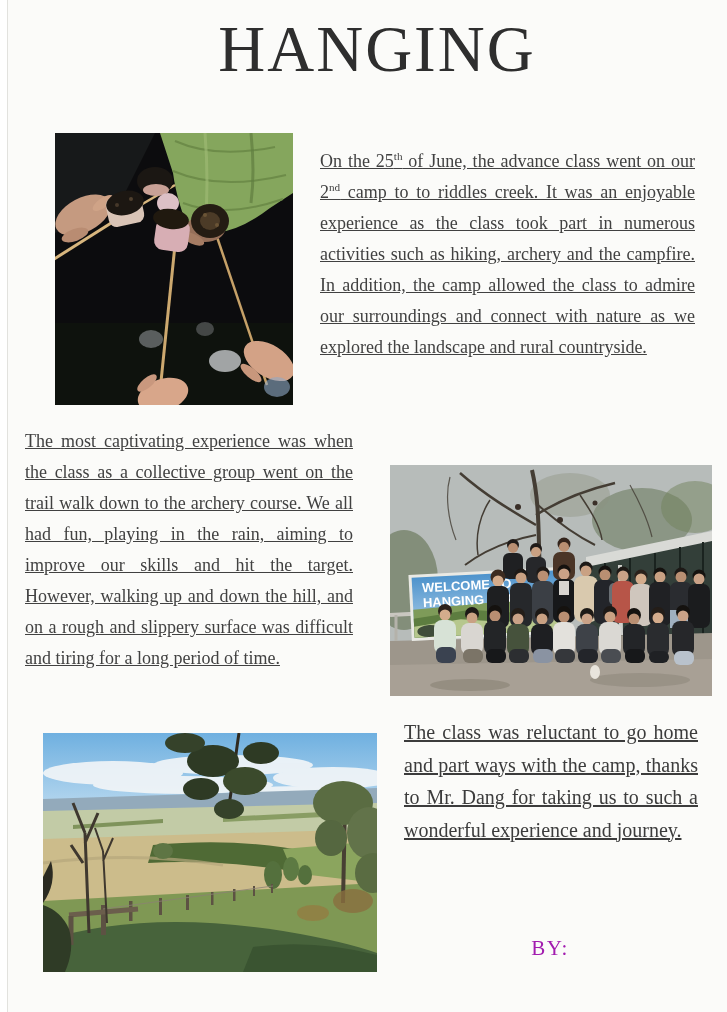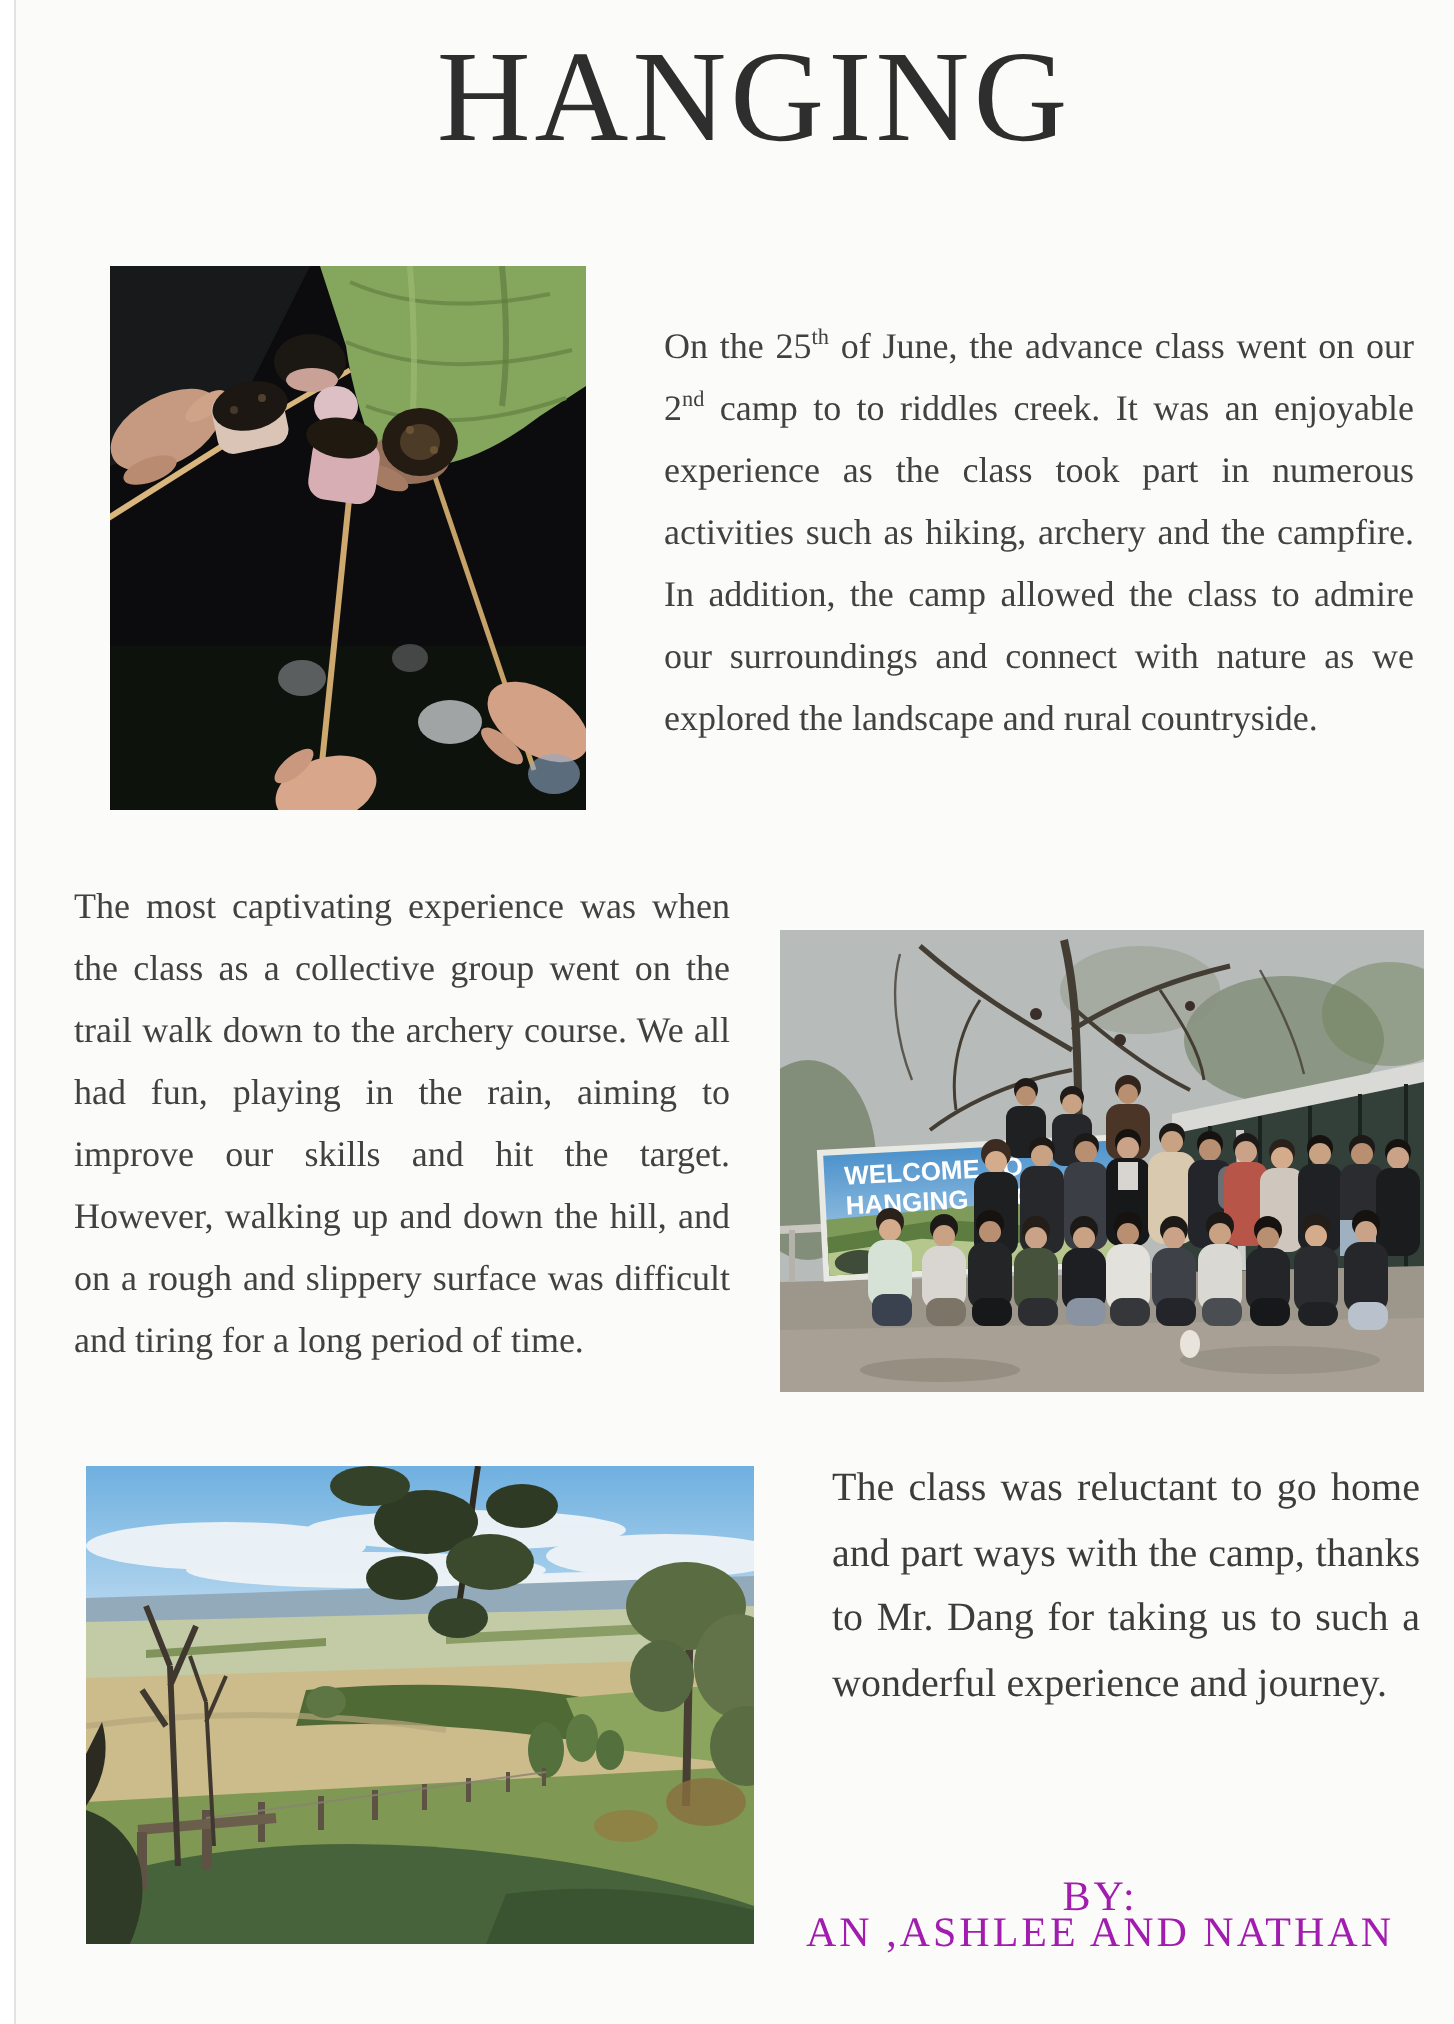--- a/index.html
+++ b/index.html
@@ -5,22 +5,22 @@
   html,body{margin:0;padding:0;}
   body{background:#ffffff;}
   .page{position:relative;width:727px;height:1012px;background:#fbfbf9;overflow:hidden;
         font-family:"Liberation Serif", serif;color:#3f3f3f;}
   .page-edge{position:absolute;left:0;top:0;width:7px;height:1012px;background:#ffffff;
         border-right:1px solid #e2e2de;}
   .title{position:absolute;left:27px;top:24px;width:700px;margin:0;text-align:center;
         font-family:"Liberation Serif", serif;font-weight:400;color:#2e2e2e;
         font-size:65px;line-height:50px;letter-spacing:2px;}
   .title span{display:block;white-space:nowrap;}
-  .para{position:absolute;margin:12px;font-size:18px;line-height:31px;text-align:justify;
-        color:#414141;}
+  .para{position:absolute;margin:0;font-size:18px;line-height:31px;text-align:justify;
+        color:#414141;text-decoration:underline;}
   .para-intro{left:320px;top:146px;width:375px;}
   .para-captivating{left:25px;top:426px;width:328px;}
   .para-closing{left:404px;top:716px;width:294px;
         font-size:20px;line-height:32.5px;color:#3c3c3c;}
   sup{font-size:0.62em;line-height:0;vertical-align:super;}
   .photo{position:absolute;margin:0;padding:0;}
   .photo svg{display:block;width:100%;height:100%;}
   .photo-campfire{left:55px;top:133px;width:238px;height:272px;}
   .photo-group{left:390px;top:465px;width:322px;height:231px;}
   .photo-landscape{left:43px;top:733px;width:334px;height:239px;}
@@ -393,15 +393,14 @@
         <ellipse cx="288" cy="105" rx="16" ry="18" fill="#556740"></ellipse>
         <ellipse cx="330" cy="140" rx="18" ry="20" fill="#5a6c42"></ellipse>
         <ellipse cx="310" cy="168" rx="20" ry="12" fill="#8a6f3f" opacity="0.8"></ellipse>
         <ellipse cx="270" cy="180" rx="16" ry="8" fill="#96793f" opacity="0.7"></ellipse>
       </g>
     </svg>
   </figure>
 
   <div class="credits">
     <div>BY:</div>
-    <div>AN ,ASHLEE AND NATHAN</div>
   </div>
 </div>
 
 </body></html>

